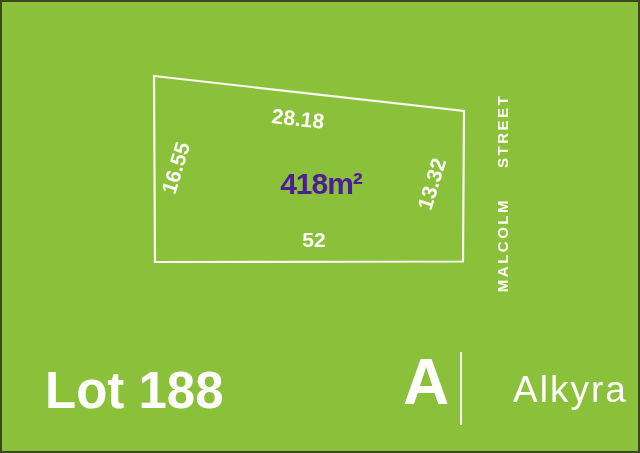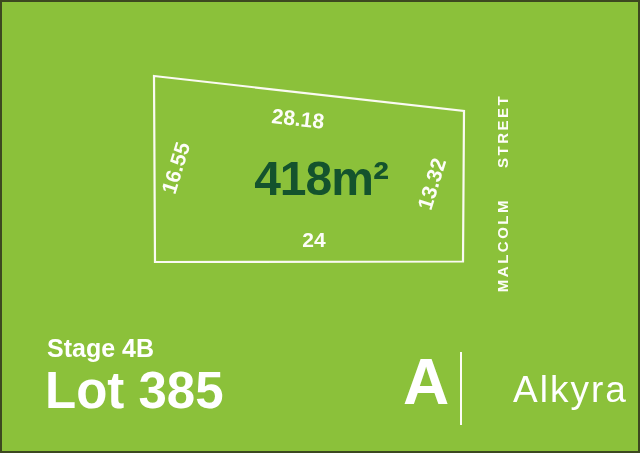--- a/index.html
+++ b/index.html
@@ -30,26 +30,26 @@
     font-weight: bold;
     color: #fdfdf8;
   }
   .dim-top    { left: 296px; top: 117px; transform: translate(-50%,-50%) rotate(6.5deg); }
   .dim-left   { left: 174px; top: 166px; transform: translate(-50%,-50%) rotate(-73deg); }
   .dim-right  { left: 430px; top: 182px; transform: translate(-50%,-50%) rotate(-73deg); }
   .dim-bottom { left: 312px; top: 238px; transform: translate(-50%,-50%); }
 
   
   .area-label {
-    left: 319px; top: 176px;
+    left: 319px; top: 182px;
     transform: translate(-50%,-50%);
-    font-size: 48px;
+    font-size: 30px;
     font-weight: bold;
     letter-spacing: -1px;
-    color: #14532d;
+    color: #4c1d95;
   }
 
   
   .street-label {
     left: 500px; top: 191px;
     transform: translate(-50%,-50%) rotate(-90deg);
     display: flex;
     gap: 30px;
     font-size: 15px;
     font-weight: bold;
@@ -100,32 +100,31 @@
   <svg class="plot-svg" viewBox="0 0 636 449">
     <polygon points="152,74 462,109 461,259.5 153,260" fill="none" stroke-width="2.2" stroke="#fafaf2"></polygon>
   </svg>
 
   <div class="abs dim dim-top">28.18</div>
 
   <div class="abs dim dim-left">16.55</div>
 
   <div class="abs dim dim-right">13.32</div>
 
-  <div class="abs dim dim-bottom">24</div>
+  <div class="abs dim dim-bottom">52</div>
 
   <div class="abs area-label">418m²</div>
 
   <div class="abs street-label">
     <span>MALCOLM</span>
     <span>STREET</span>
   </div>
 
-  <div class="abs stage-label">Stage 4B</div>
 
-  <div class="abs lot-label">Lot 385</div>
+  <div class="abs lot-label">Lot 188</div>
 
   <div class="abs brand-initial">A</div>
 
   <div class="abs brand-divider"></div>
 
   <div class="abs brand-name">Alkyra</div>
 
 </div>
 
 </body></html>

